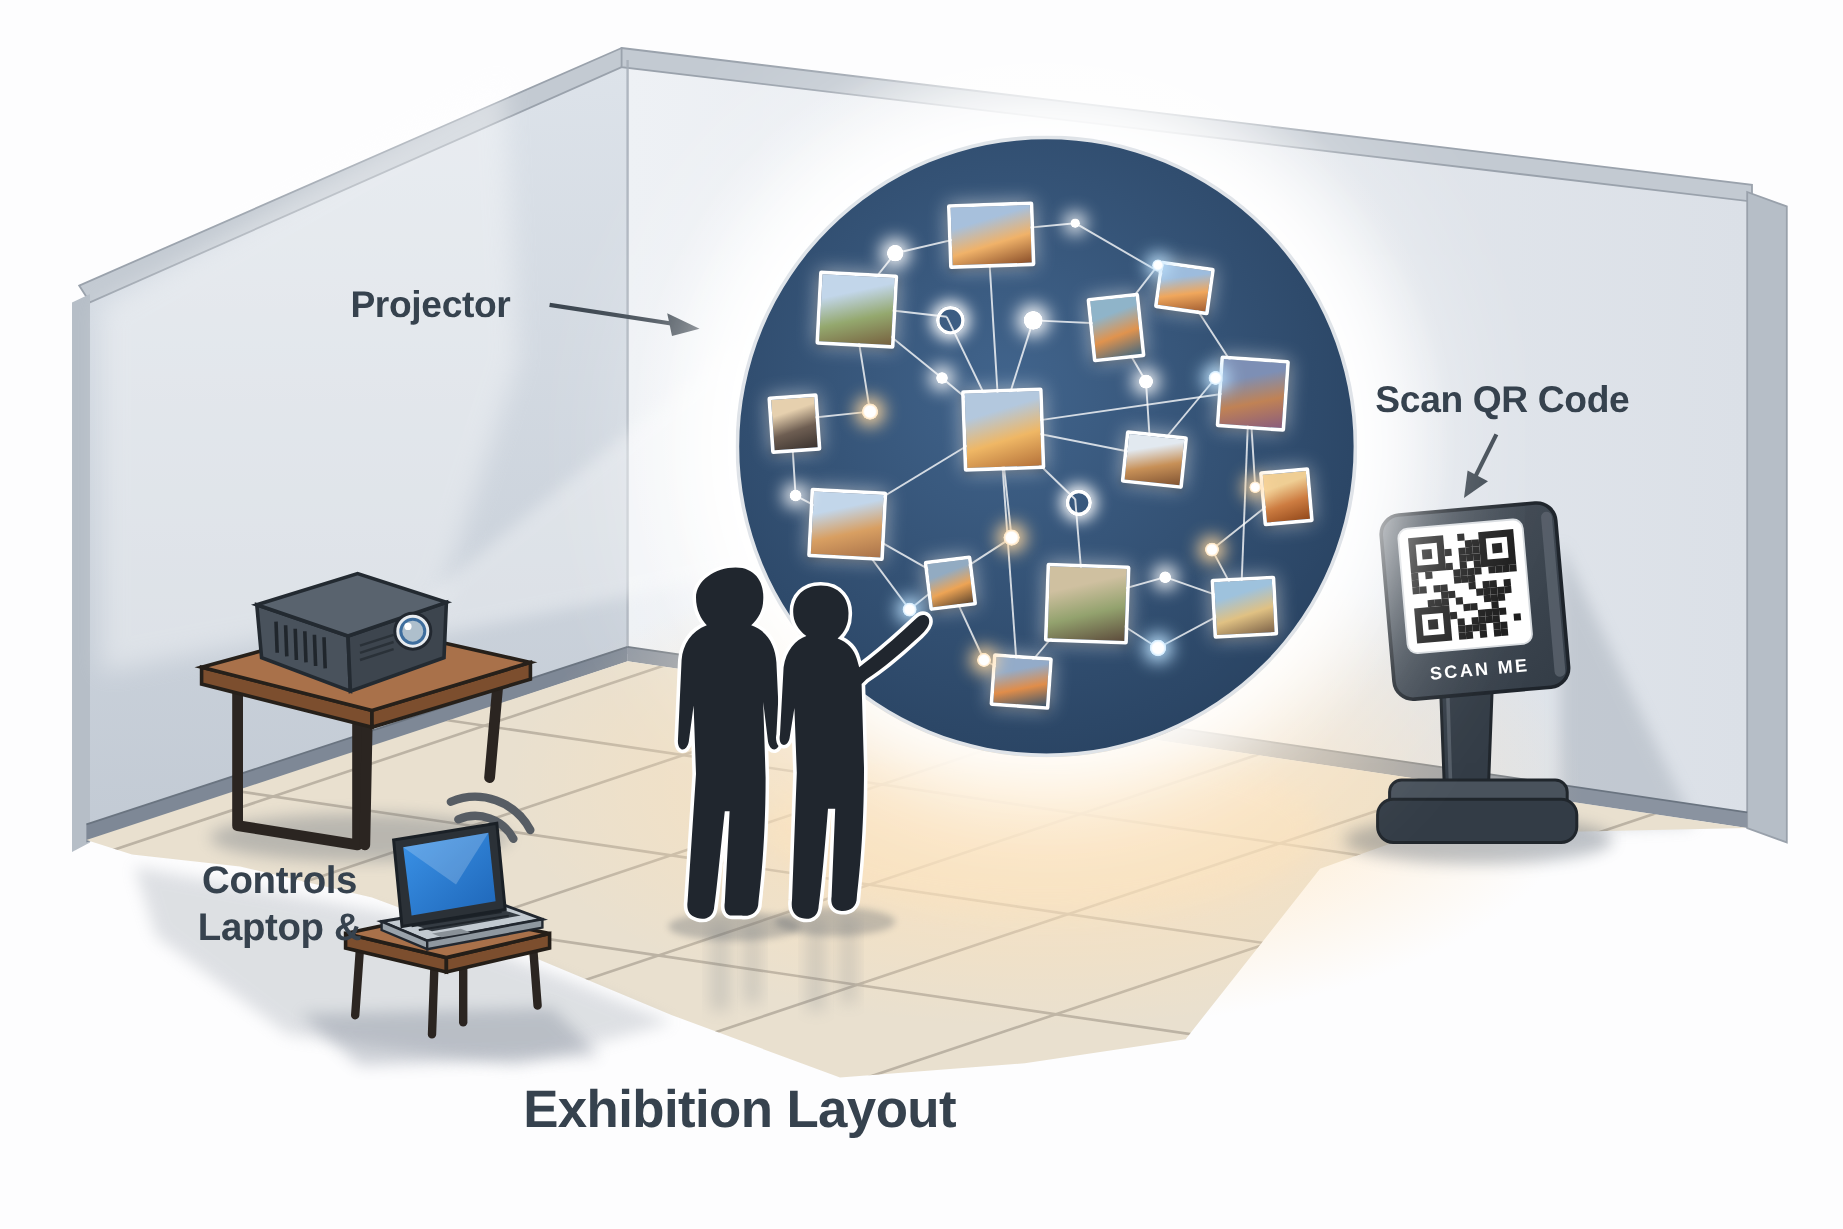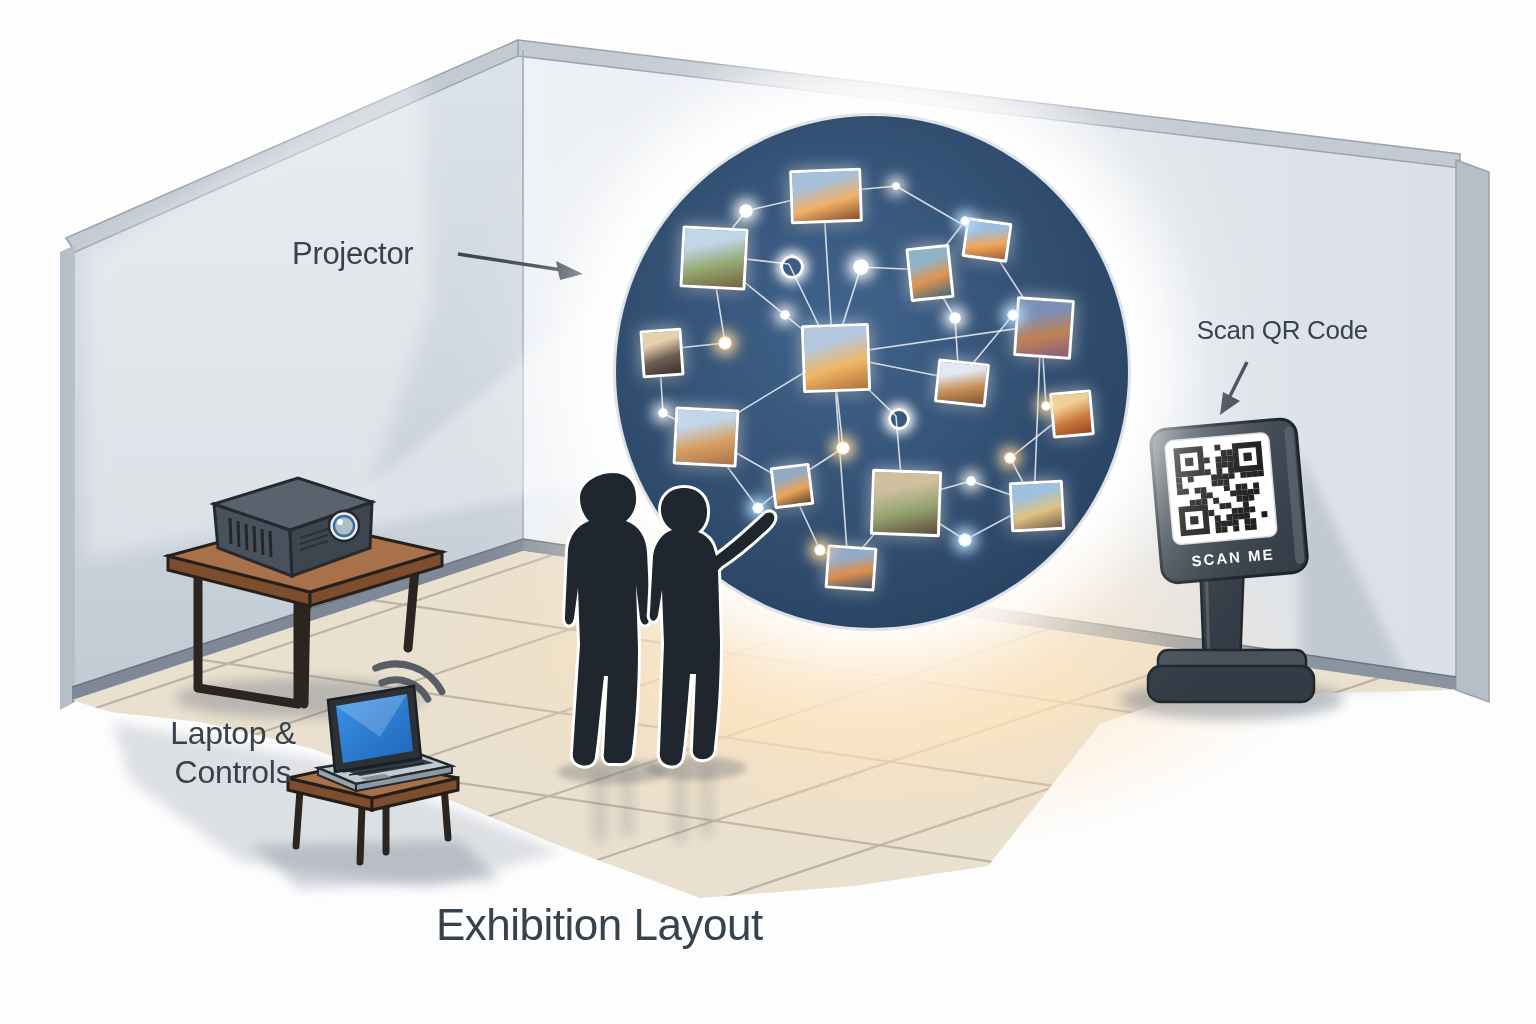--- a/index.html
+++ b/index.html
@@ -9,23 +9,23 @@
   #room-svg,#people-svg{position:absolute;left:0;top:0;width:1536px;height:1024px;}
   #room-svg{z-index:1;}
   #projection-circle{position:absolute;z-index:2;border-radius:50%;overflow:hidden;
       background:radial-gradient(circle at 44% 40%, var(--circle-center) 0%, var(--circle-edge) 95%);
       border:3px solid rgba(255,255,255,.85);
       box-shadow:0 0 60px 24px rgba(255,255,255,.95), 0 0 120px 60px rgba(255,255,255,.55);}
   #projection-circle .links-svg{position:absolute;left:0;top:0;width:100%;height:100%;}
   .photo{position:absolute;border:3px solid var(--photo-border);border-radius:2px;
       box-shadow:0 0 16px rgba(255,255,255,.55), 0 2px 6px rgba(0,0,0,.35);}
   .node{position:absolute;border-radius:50%;}
-  .lbl{position:absolute;color:var(--text);font-weight:400;letter-spacing:-.3px;z-index:4;}
+  .lbl{position:absolute;color:var(--text);font-weight:700;letter-spacing:-.3px;z-index:4;}
   #lbl-projector{left:292px;top:236px;font-size:31px;}
-  #lbl-scanqr{left:1136px;top:315px;width:232px;text-align:right;font-size:26px;}
+  #lbl-scanqr{left:1136px;top:315px;width:232px;text-align:center;font-size:31px;}
   #lbl-laptop{left:126px;top:714px;width:214px;text-align:center;font-size:32px;line-height:39px;}
   #lbl-title{left:436px;top:900px;width:620px;text-align:left;font-size:44px;letter-spacing:-.5px;}
 </style>
 </head>
 <body>
 
 <div id="scene">
 
   <svg id="room-svg" viewBox="0 0 1536 1024">
     <defs>
@@ -400,17 +400,17 @@
         C694,758 692,753 693,747 L696,674 L690,674 C687,712 684,744 682,757
         C681,764 675,767 668,765 C661,763 659,757 660,750 L664,644 L662,590
         L658,615 C656,624 648,622 650,612 L653,556 C655,542 663,533 672,530
         C665,525 661,518 661,510 C661,497 670,488 684,488 Z"></path>
     </g>
   </svg>
 
   <div class="lbl" id="lbl-projector">Projector</div>
   <div class="lbl" id="lbl-scanqr">Scan QR Code</div>
   <div class="lbl" id="lbl-laptop">
+    <div>Controls</div>
     <div>Laptop &amp;</div>
-    <div>Controls</div>
   </div>
   <div class="lbl" id="lbl-title">Exhibition Layout</div>
 </div>
 
 </body></html>

